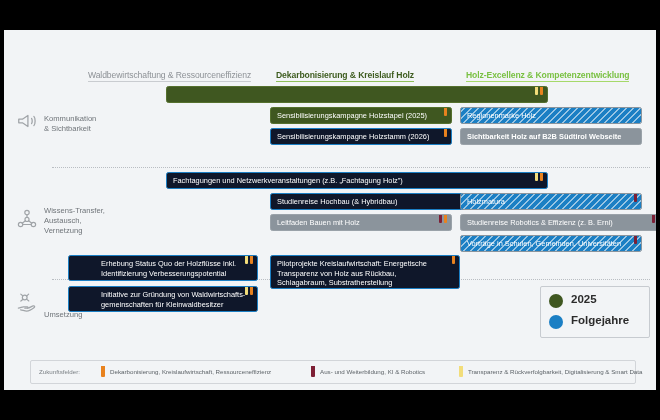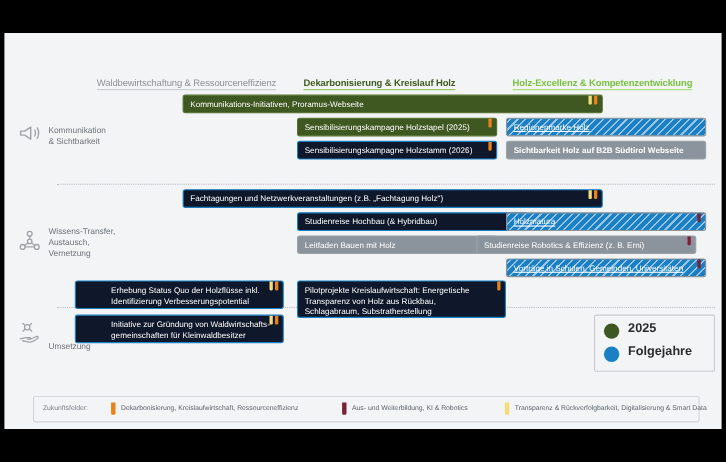--- a/index.html
+++ b/index.html
@@ -51,21 +51,20 @@
   .bar.green{background:#3f5720;border:1px solid #55702e;}
   .bar.blue{background:#0f172a;border:1px solid #1b7fc4;}
   .bar.grey{background:#8b949c;border:1px solid #9aa2a9;}
   .bar.hatch{
     background:
       repeating-linear-gradient(-45deg,
         rgba(255,255,255,.55) 0 1.4px,
         rgba(255,255,255,0) 1.4px 5px),
       #1b7fc4;
     border:1px solid #8b949c;
-    text-decoration:underline;
   }
   
   .flag{position:absolute;top:-1px;width:3.4px;height:9px;border-radius:0 0 1px 1px;}
   .f-orange{background:#e8821e;}
   .f-yellow{background:#f2dd7a;}
   .f-darkred{background:#7d1f35;}
 
   
   .year-legend{
     position:absolute;left:536px;top:256px;width:108px;height:50px;
@@ -145,30 +144,30 @@
     <svg viewBox="0 0 24 24" width="22" height="22" fill="none" stroke="#6f7479" stroke-width="1.3" stroke-linecap="round" stroke-linejoin="round">
       <circle cx="9.5" cy="6" r="2.6"></circle>
       <path d="M7.3 4.1 5.2 2.3M11.8 4.2l2-1.9M7.4 8.1 5.3 9.9M11.9 8l2.1 1.8"></path>
       <path d="M2.5 17.5c2.4 0 3.6-1.3 5.6-1.3h4.3c.8 0 .8 1.5 0 1.5H9.6"></path>
       <path d="M12.6 17.7c2.6-.6 4.4-2.1 6.3-2.6 1.3-.3 2 1 1 1.8-2.3 1.9-5.4 3.9-8.3 3.9-2.6 0-4.5-1.4-6.6-1.4"></path>
     </svg>
   </div>
   <div class="row-label" style="left:40px;top:280px">Umsetzung</div>
 
   <div id="bar-layer">
-      <div class="bar green" style="left: 162px; top: 56px; width: 382px;"><span>Kommunikations-Initiativen, Proramus-Webseite</span><span class="flag f-orange" style="right: 4px;"></span><span class="flag f-yellow" style="right: 9px;"></span></div>
+      <div class="bar green" style="left: 162px; top: 56px; width: 382px;"><span class="flag f-orange" style="right: 4px;"></span><span class="flag f-yellow" style="right: 9px;"></span></div>
       <div class="bar green" style="left: 266px; top: 77px; width: 182px;"><span>Sensibilisierungskampagne  Holzstapel (2025)</span><span class="flag f-orange" style="right: 4px;"></span></div>
       <div class="bar hatch" style="left: 456px; top: 77px; width: 182px;"><span>Regionenmarke Holz</span></div>
       <div class="bar blue" style="left: 266px; top: 98px; width: 182px;"><span>Sensibilisierungskampagne  Holzstamm (2026)</span><span class="flag f-orange" style="right: 4px;"></span></div>
       <div class="bar grey" style="left: 456px; top: 98px; width: 182px; font-weight: bold;"><span>Sichtbarkeit Holz auf B2B Südtirol Webseite</span></div>
       <div class="bar blue" style="left: 162px; top: 142px; width: 382px;"><span>Fachtagungen und Netzwerkveranstaltungen (z.B. „Fachtagung Holz")</span><span class="flag f-orange" style="right: 4px;"></span><span class="flag f-yellow" style="right: 9px;"></span></div>
       <div class="bar blue" style="left: 266px; top: 163px; width: 210px;"><span>Studienreise Hochbau (&amp; Hybridbau)</span><span class="flag f-orange" style="right: 4px;"></span></div>
       <div class="bar hatch" style="left: 456px; top: 163px; width: 182px;"><span>Holzmatura</span><span class="flag f-darkred" style="right: 4px;"></span></div>
       <div class="bar grey" style="left: 266px; top: 184px; width: 182px;"><span>Leitfaden Bauen mit Holz</span><span class="flag f-orange" style="right: 4px;"></span><span class="flag f-darkred" style="right: 9px;"></span></div>
-      <div class="bar grey" style="left: 429px; top: 184px; width: 200px;"><span>Studienreise Robotics &amp; Effizienz (z. B. Erni)</span><span class="flag f-darkred" style="right: 4px;"></span></div>
+      <div class="bar grey" style="left: 456px; top: 184px; width: 200px;"><span>Studienreise Robotics &amp; Effizienz (z. B. Erni)</span><span class="flag f-darkred" style="right: 4px;"></span></div>
       <div class="bar hatch" style="left: 456px; top: 205px; width: 182px;"><span>Vorträge in Schulen, Gemeinden, Universitäten</span><span class="flag f-darkred" style="right: 4px;"></span></div>
       <div class="bar blue h2" style="left: 64px; top: 225px; width: 190px;"><span>Erhebung Status Quo der Holzflüsse inkl.
 Identifizierung Verbesserungspotential</span><span class="flag f-orange" style="right: 4px;"></span><span class="flag f-yellow" style="right: 9px;"></span></div>
       <div class="bar blue h3" style="left: 266px; top: 225px; width: 190px;"><span>Pilotprojekte Kreislaufwirtschaft: Energetische
 Transparenz von Holz aus Rückbau,
 Schlagabraum, Substratherstellung</span><span class="flag f-orange" style="right: 4px;"></span></div>
       <div class="bar blue h2" style="left: 64px; top: 256px; width: 190px;"><span>Initiative zur Gründung von Waldwirtschafts-
 gemeinschaften für Kleinwaldbesitzer</span><span class="flag f-orange" style="right: 4px;"></span><span class="flag f-yellow" style="right: 9px;"></span></div>
     </div>
 

